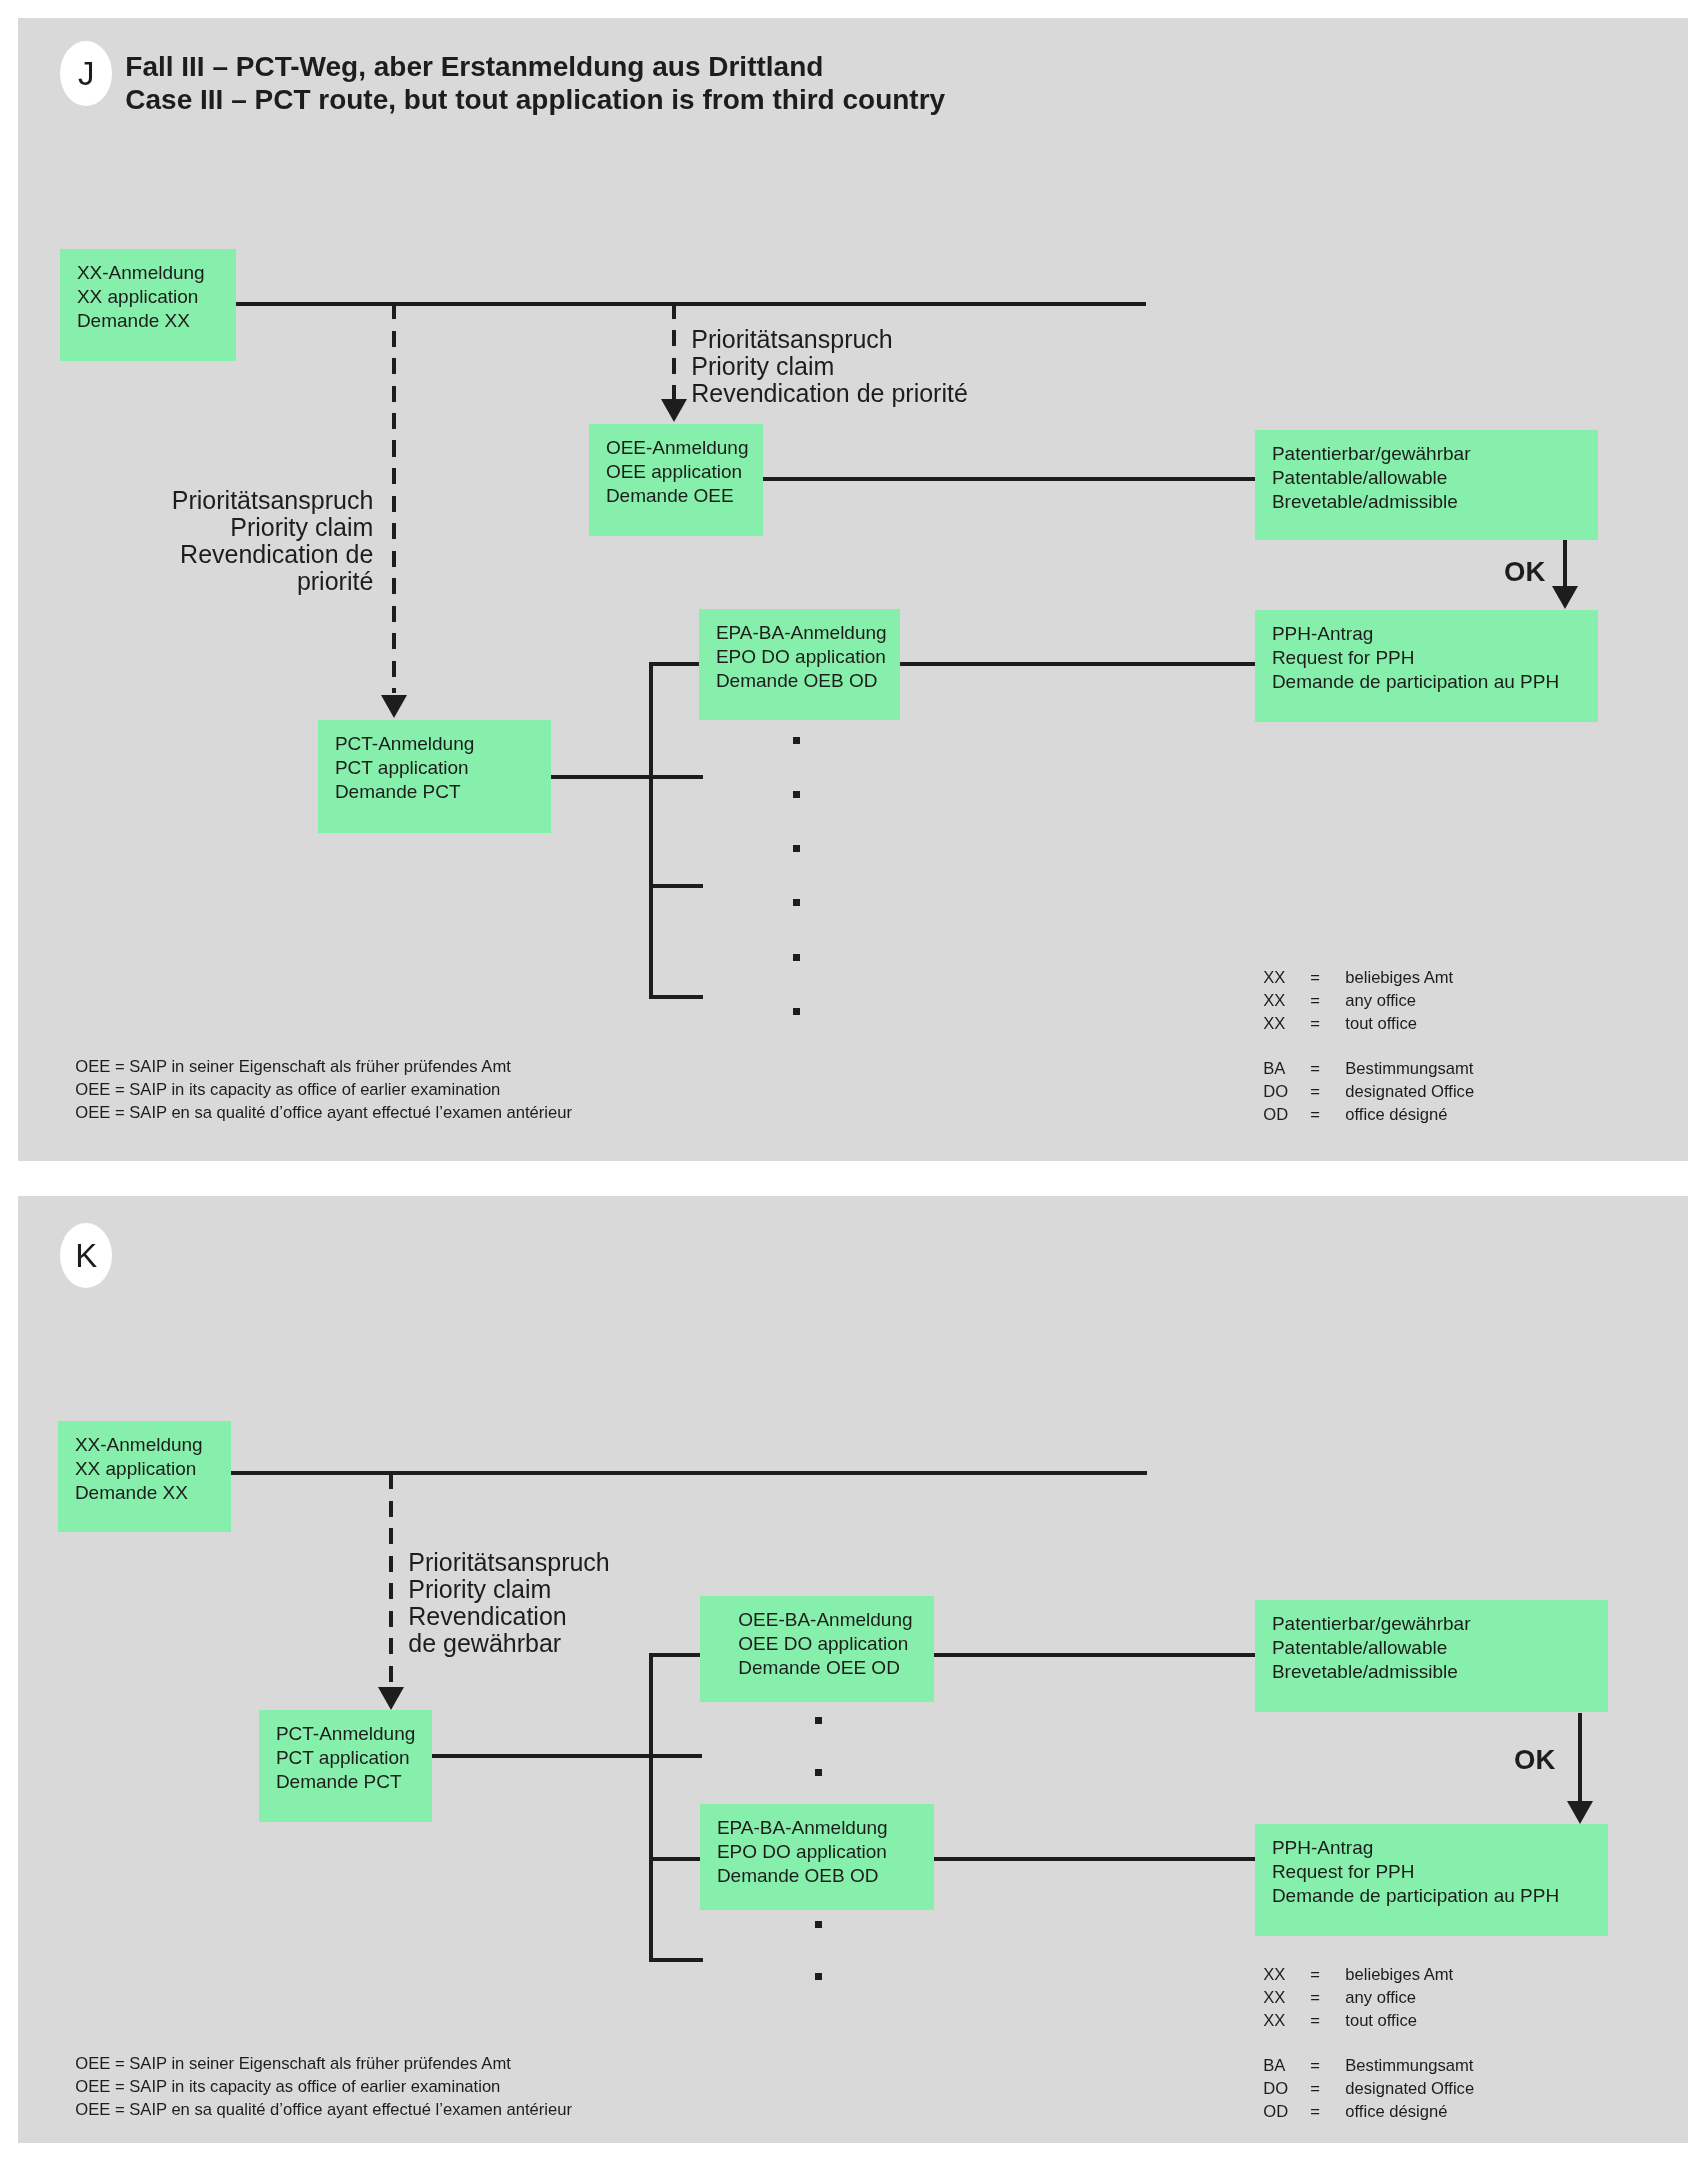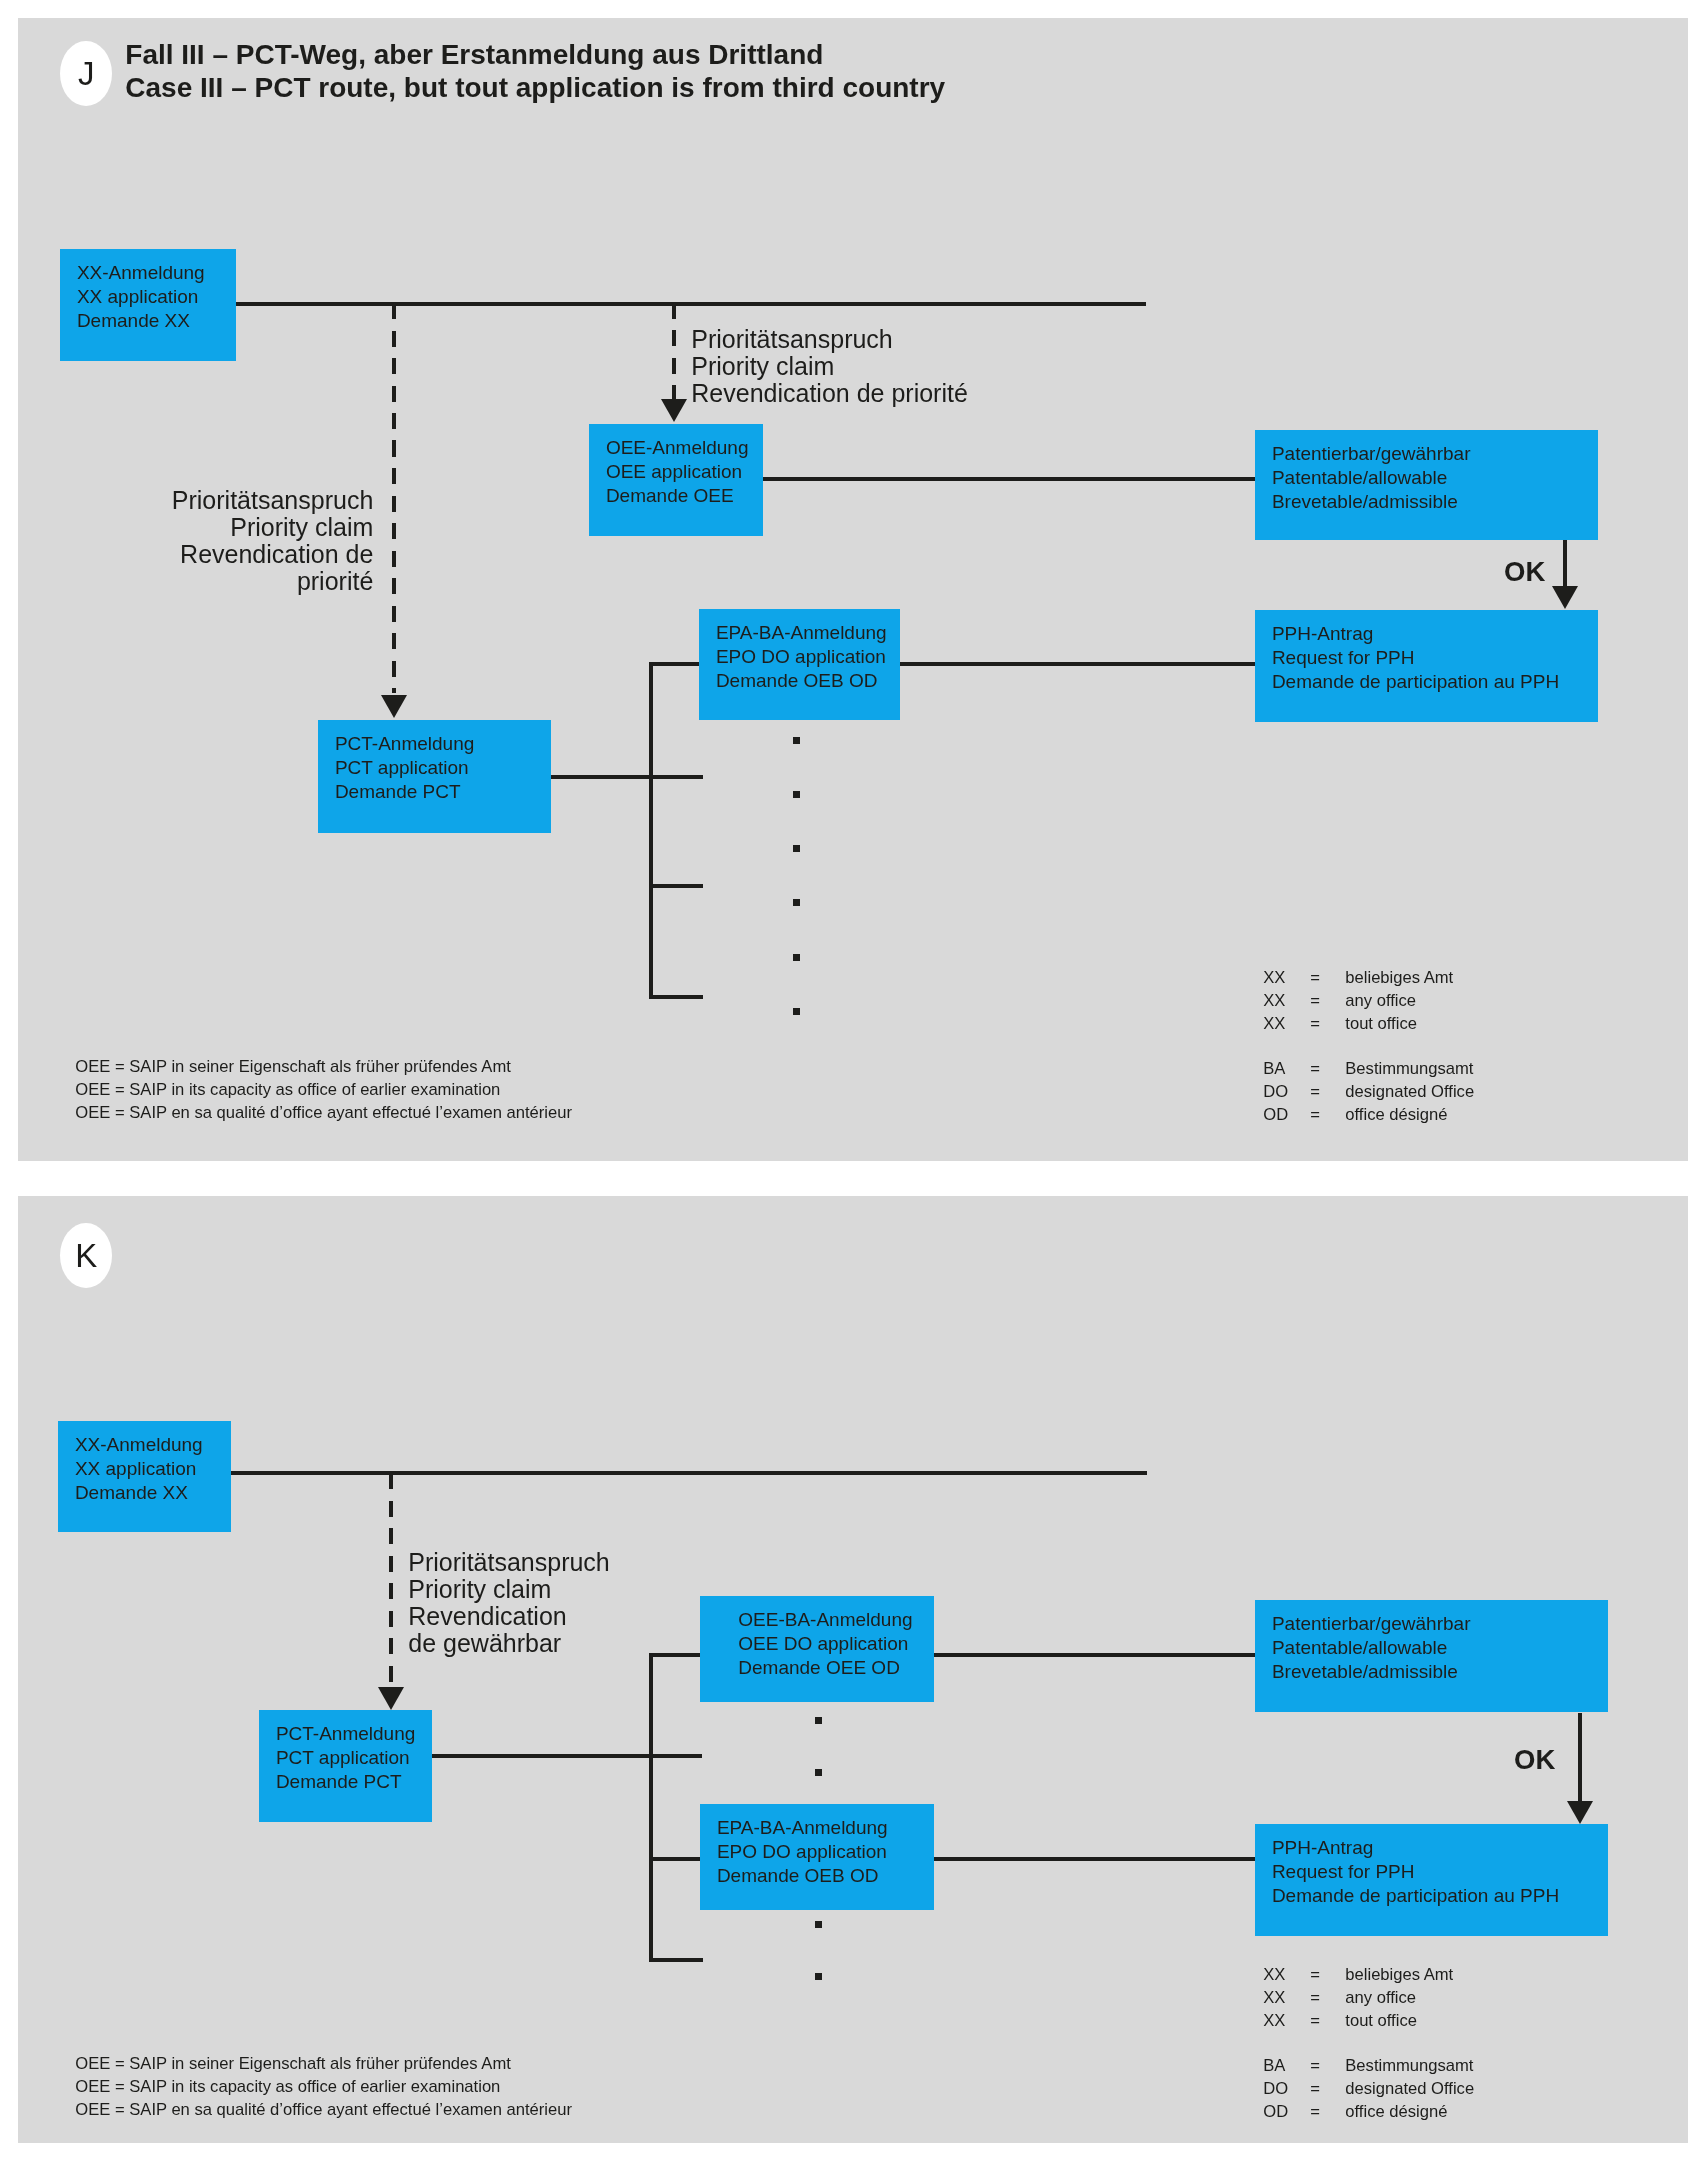--- a/index.html
+++ b/index.html
@@ -5,22 +5,22 @@
   :root { --ink:#1d1d1b; --panel:#d9d9d9; }
   * { margin:0; padding:0; box-sizing:border-box; }
   body { background:#ffffff; font-family:"Liberation Sans", sans-serif; color:var(--ink); }
   #stage { position:relative; width:1707px; height:2161px; background:#ffffff; overflow:hidden; }
   .panel { position:absolute; left:18.3px; width:1670px; background:var(--panel); }
   #panel-j { top:18.3px; height:1143px; }
   #panel-k { top:1196px; height:947px; }
   .badge { position:absolute; background:#ffffff; border-radius:50%;
            display:flex; align-items:center; justify-content:center;
            font-size:33px; color:var(--ink); }
-  .title { position:absolute; font-weight:bold; font-size:28px; line-height:33px; }
-  .box { position:absolute; background:#0ea5e9; font-size:19px; line-height:24px;
+  .title { position:absolute; font-weight:bold; font-size:28px; line-height:33px;margin-top:12px; }
+  .box { position:absolute; background:#86efac; font-size:19px; line-height:24px;
          padding:11.7px 5px 0 16.6px; }
   .hline { position:absolute; height:4.2px; background:var(--ink); }
   .vline { position:absolute; width:4.2px; background:var(--ink); }
   .dashv { position:absolute; width:4.2px;
            background:repeating-linear-gradient(to bottom, var(--ink) 0 16px, transparent 16px 27.5px); }
   .arrowhead { position:absolute; width:0; height:0;
                border-left:13.3px solid transparent; border-right:13.3px solid transparent;
                border-top:23px solid var(--ink); }
   .lbl { position:absolute; font-size:25px; line-height:27px; }
   .lbl.right { text-align:right; }

